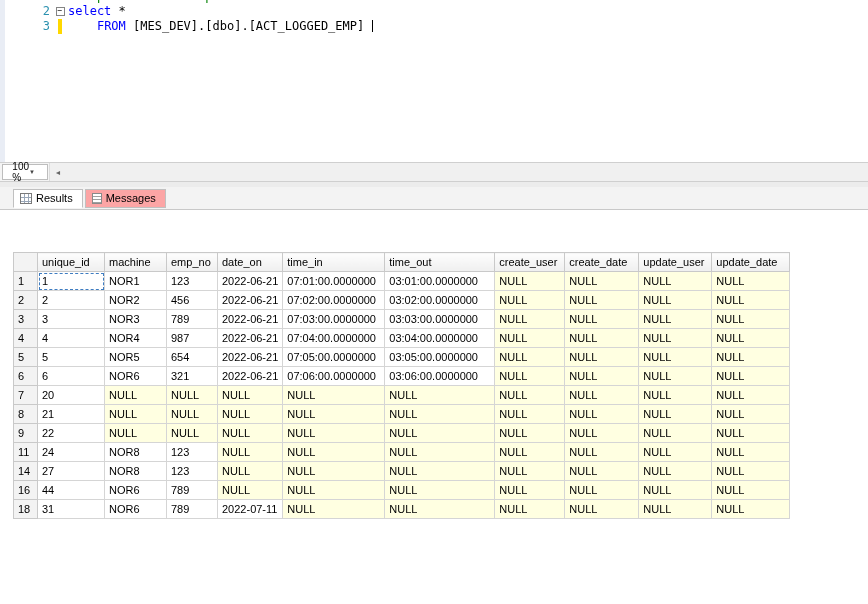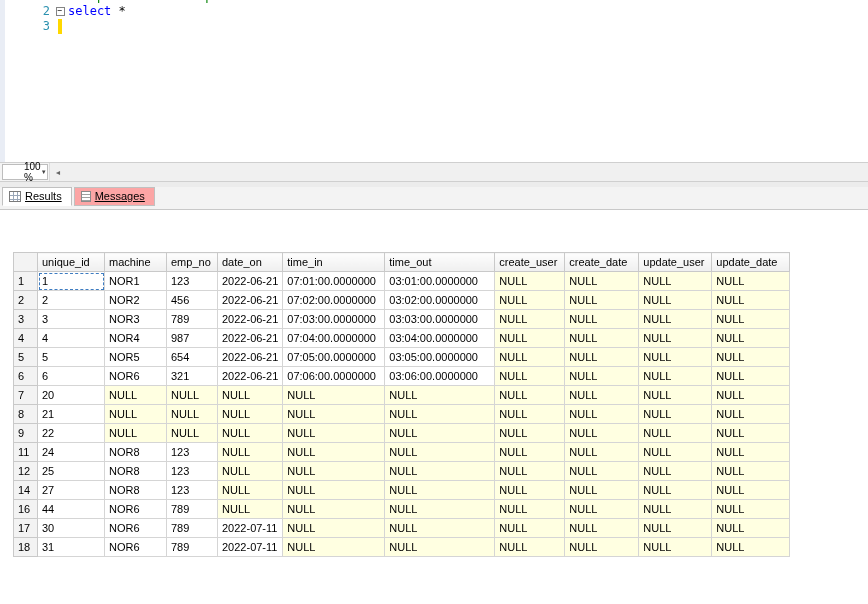--- a/index.html
+++ b/index.html
@@ -29,34 +29,34 @@
   .comment{color:var(--comment,#008000);}
   .caret{display:inline-block;width:1px;height:12px;background:#000;vertical-align:-2px;margin-left:1px;}
 
   
   .editor-bottom{
     height:18px;border-top:1px solid #cfcfcf;border-bottom:1px solid #cfcfcf;
     background:#f4f4f4;display:flex;align-items:stretch;
   }
   .zoom{
     width:46px;flex:none;background:#fff;border:1px solid #bdbdbd;margin:1px 1px 1px 2px;
-    display:flex;align-items:center;justify-content:space-between;padding:0 21px;
+    display:flex;align-items:center;justify-content:flex-end;padding:0 12px;
     font-size:10px;box-sizing:border-box;
   }
   .zoom .arrow{font-size:6px;color:#444;}
   .hscroll{flex:1;display:flex;align-items:center;background:#f0f0f0;border-left:1px solid #dcdcdc;}
   .hscroll .larr{width:16px;flex:none;text-align:center;font-size:7px;color:#666;}
   .hscroll .track{flex:1;height:100%;background:#f0f0f0;}
 
   .splitter{height:5px;background:#ececec;}
 
   
   .tabs{
-    height:22px;background:#f3f3f3;display:flex;align-items:flex-start;
-    padding-left:2px;border-bottom:1px solid #c8c8c8;gap:2px;text-decoration:underline;
+    height:22px;background:#f3f3f3;display:flex;align-items:center;
+    padding-left:13px;border-bottom:1px solid #c8c8c8;gap:2px;
   }
   .tab{
     display:flex;align-items:center;gap:4px;font-size:11px;height:19px;
     padding:2px 9px 3px 6px;border:1px solid #c0c0c0;background:#fca5a5;
     box-sizing:border-box;margin-bottom:-1px;cursor:default;
   }
   .tab.active{background:#fff;border-bottom-color:#fff;}
   .icon{display:inline-block;flex:none;}
   .grid-ic{
     width:12px;height:11px;box-sizing:border-box;border:1px solid #7a7a7a;background:
@@ -100,20 +100,21 @@
         <span class="margin">
             <span class="fold-box">−</span>
           </span>
         <span class="code"><span class="kw">select</span><span> *</span></span>
       </div>
       <div class="line">
         <span class="ln">3</span>
         <span class="margin">
             <span class="change-bar"></span>
           </span>
+        <span class="code"><span>    </span><span class="kw">FROM</span><span> [MES_DEV].[dbo].[ACT_LOGGED_EMP] </span><span class="caret"></span></span>
       </div>
     </div>
   </div>
 
   <div class="editor-bottom">
     <div class="zoom">
       <span>100 %</span>
       <span class="arrow">▼</span>
     </div>
     <div class="hscroll">
@@ -290,64 +291,38 @@
             <td>123</td>
             <td class="null">NULL</td>
             <td class="null">NULL</td>
             <td class="null">NULL</td>
             <td class="null">NULL</td>
             <td class="null">NULL</td>
             <td class="null">NULL</td>
             <td class="null">NULL</td>
           </tr>
           <tr>
-            <th class="rowhead">12</th>
-            <td>25</td>
-            <td>NOR8</td>
-            <td>123</td>
-            <td class="null">NULL</td>
-            <td class="null">NULL</td>
-            <td class="null">NULL</td>
-            <td class="null">NULL</td>
-            <td class="null">NULL</td>
-            <td class="null">NULL</td>
-            <td class="null">NULL</td>
-          </tr>
-          <tr>
             <th class="rowhead">14</th>
             <td>27</td>
             <td>NOR8</td>
             <td>123</td>
             <td class="null">NULL</td>
             <td class="null">NULL</td>
             <td class="null">NULL</td>
             <td class="null">NULL</td>
             <td class="null">NULL</td>
             <td class="null">NULL</td>
             <td class="null">NULL</td>
           </tr>
           <tr>
             <th class="rowhead">16</th>
             <td>44</td>
             <td>NOR6</td>
             <td>789</td>
             <td class="null">NULL</td>
-            <td class="null">NULL</td>
-            <td class="null">NULL</td>
-            <td class="null">NULL</td>
-            <td class="null">NULL</td>
-            <td class="null">NULL</td>
-            <td class="null">NULL</td>
-          </tr>
-          <tr>
-            <th class="rowhead">17</th>
-            <td>30</td>
-            <td>NOR6</td>
-            <td>789</td>
-            <td>2022-07-11</td>
             <td class="null">NULL</td>
             <td class="null">NULL</td>
             <td class="null">NULL</td>
             <td class="null">NULL</td>
             <td class="null">NULL</td>
             <td class="null">NULL</td>
           </tr>
           <tr>
             <th class="rowhead">18</th>
             <td>31</td>

